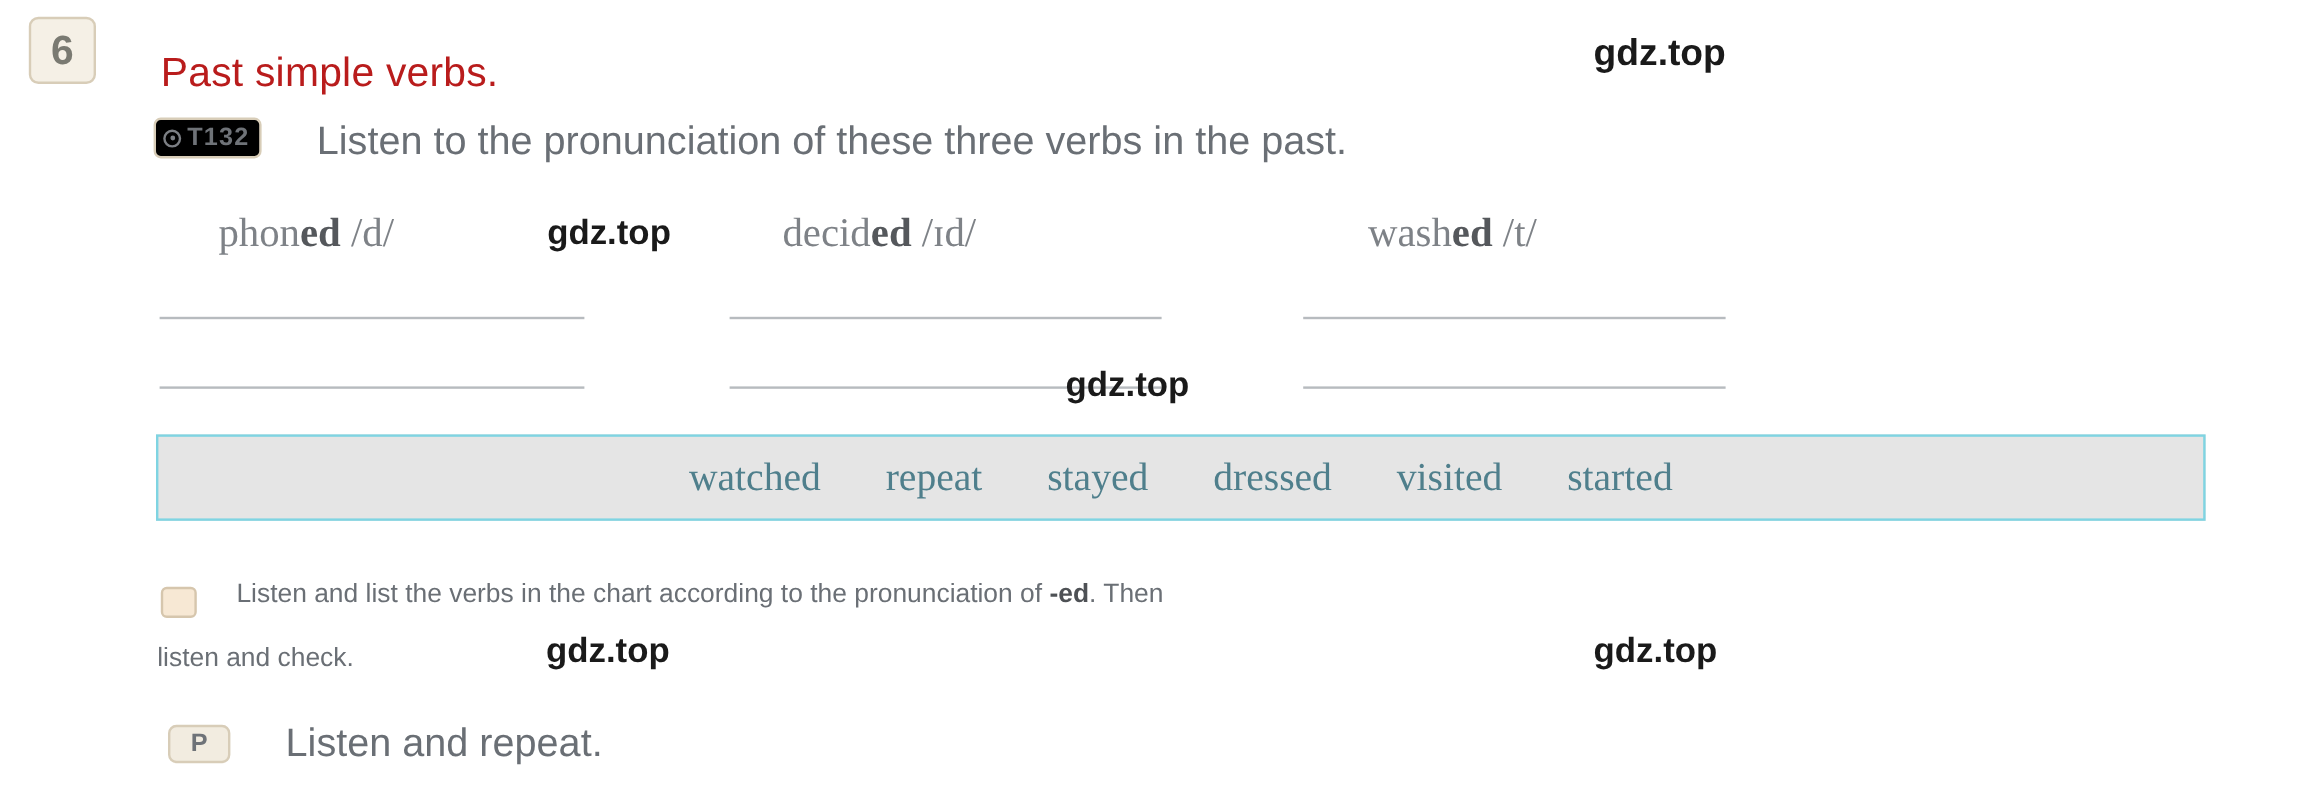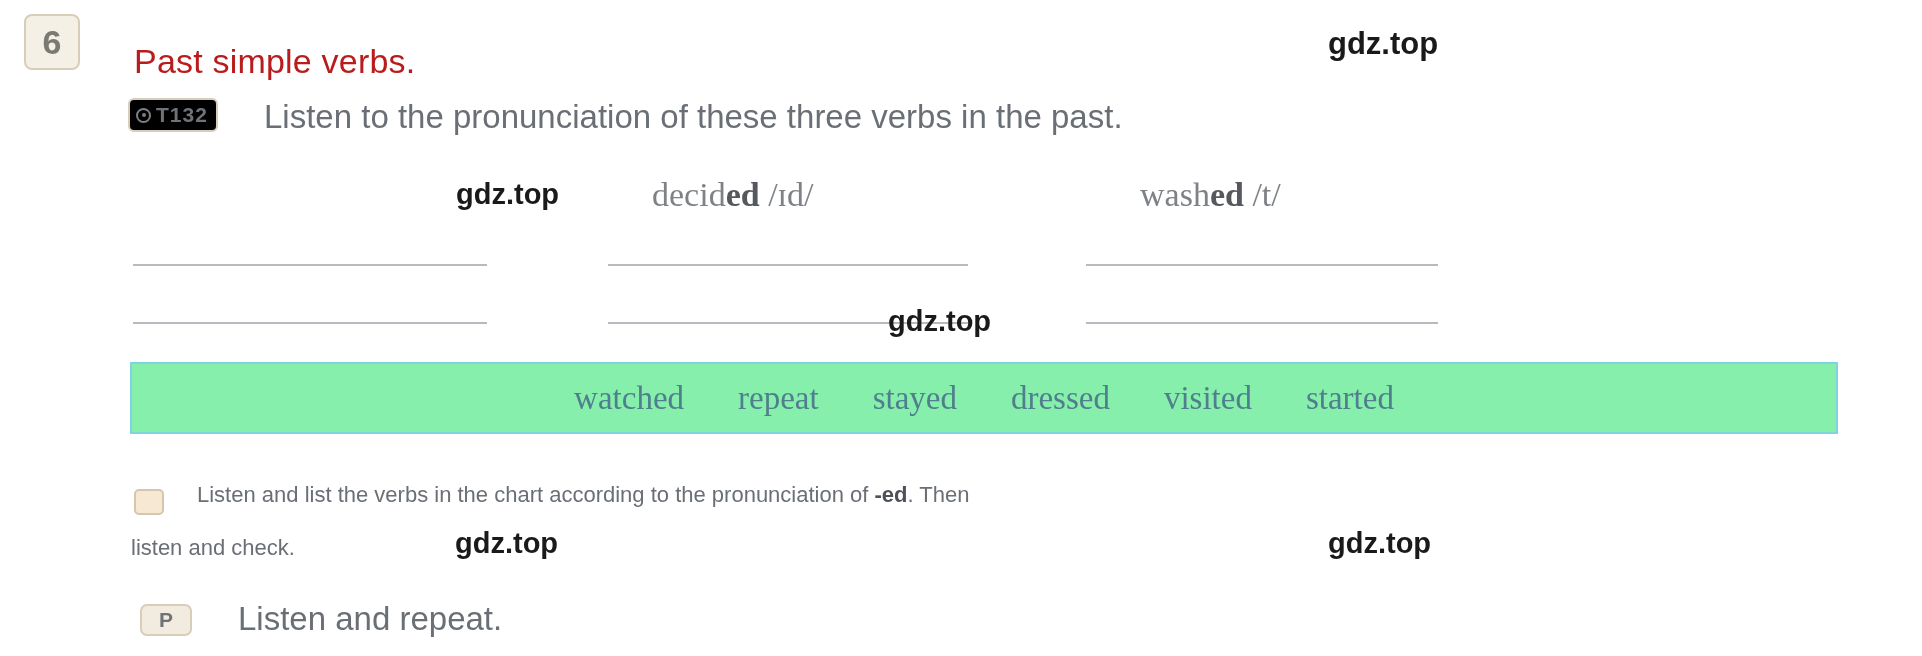--- a/index.html
+++ b/index.html
@@ -138,21 +138,21 @@
   .rule.r3b { left: 1086px; top: 322px;  width: 352px; }
 
   
   .wordbank {
     position: absolute;
     left: 130px;
     top: 362px;
     width: 1708px;
     height: 72px;
     border: 2px solid #7fd4e2;
-    background: #86efac;
+    background: #e5e5e5;
     box-sizing: border-box;
     display: flex;
     align-items: center;
     justify-content: center;
     gap: 0;
   }
   .wordbank .wb-word {
     font-family: "Liberation Serif", serif;
     font-size: 33px;
     color: #4f7f8c;
@@ -245,20 +245,21 @@
   <div class="title">Past simple verbs.</div>
 
   <div class="track-tag">
     <span class="disc"></span>
     <span>T132</span>
   </div>
 
   <div class="instruction-1">Listen to the pronunciation of these three verbs in the past.</div>
 
   <div class="verbs">
+    <div class="verb verb-1"><span>phon</span><b>ed</b>&nbsp;<span class="ipa">/d/</span></div>
     <div class="verb verb-2"><span>decid</span><b>ed</b>&nbsp;<span class="ipa">/ɪd/</span></div>
     <div class="verb verb-3"><span>wash</span><b>ed</b>&nbsp;<span class="ipa">/t/</span></div>
   </div>
 
   <div class="rule r1a"></div>
   <div class="rule r1b"></div>
   <div class="rule r2a"></div>
   <div class="rule r2b"></div>
   <div class="rule r3a"></div>
   <div class="rule r3b"></div>

